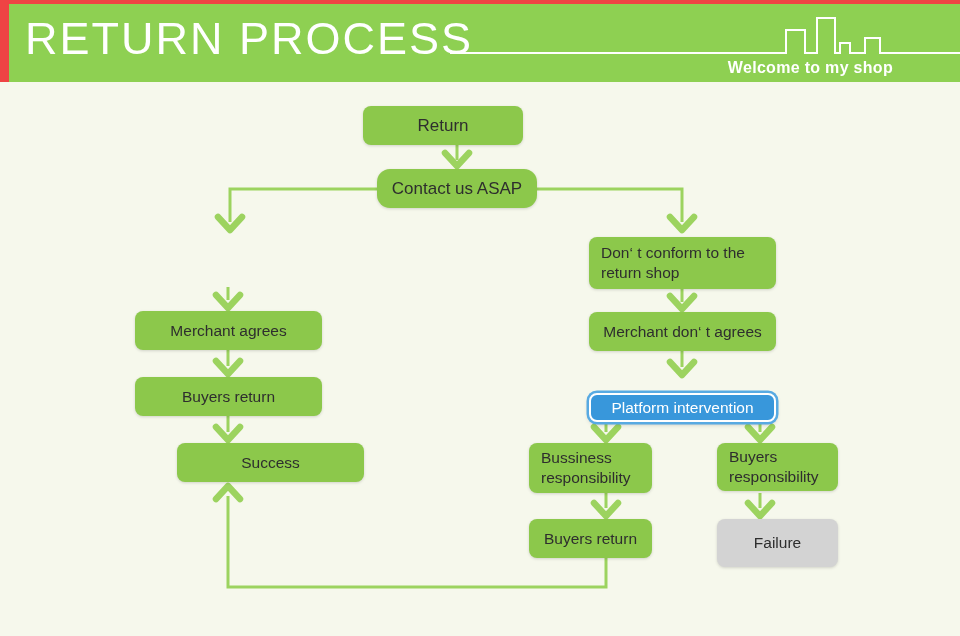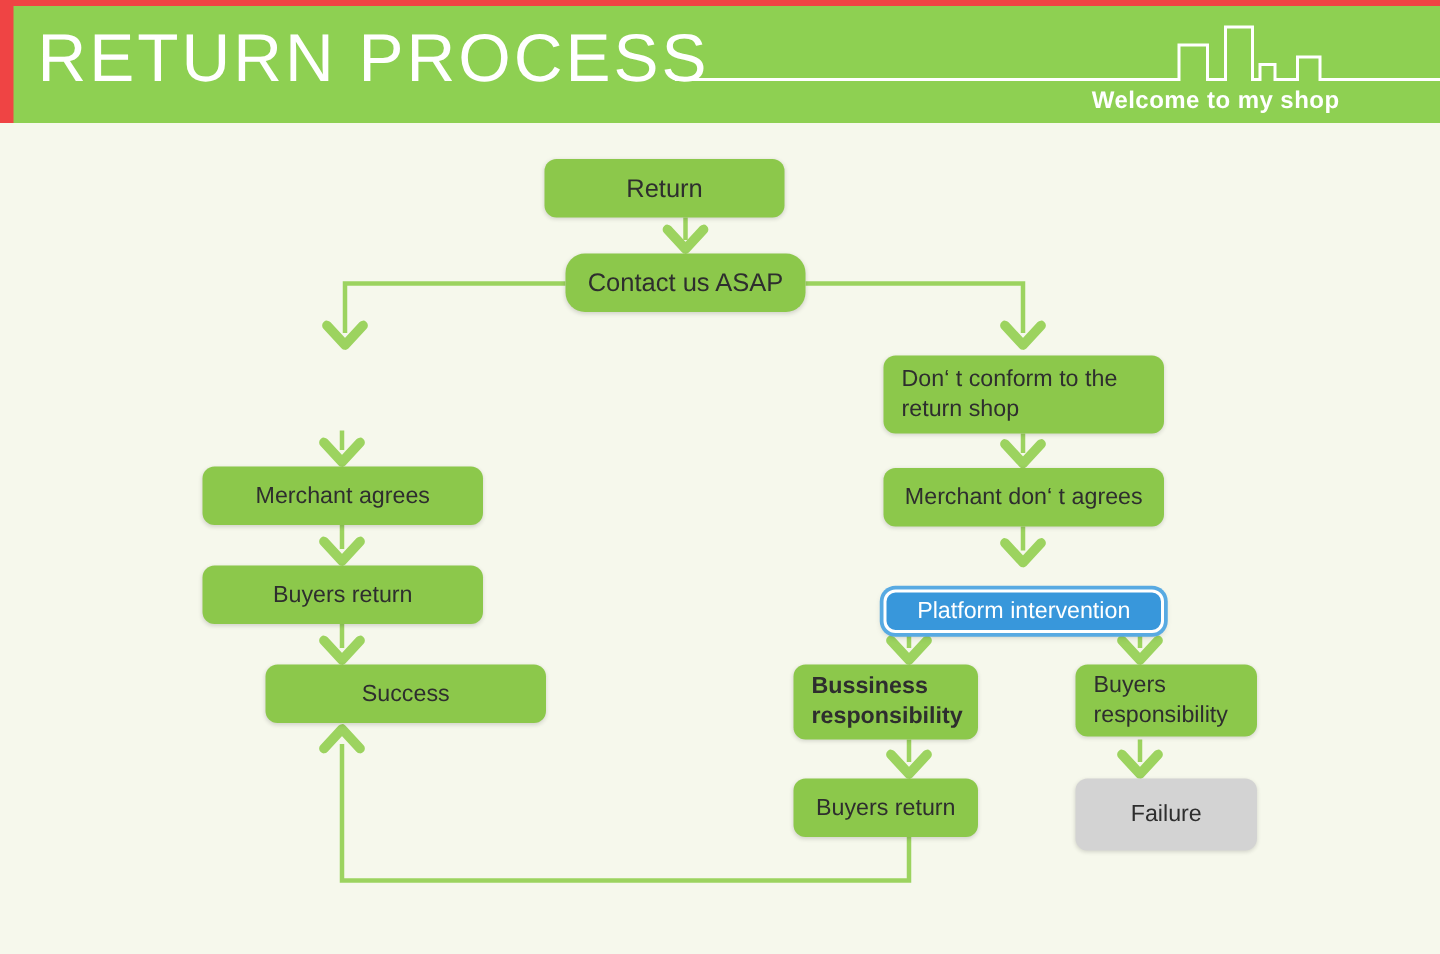--- a/index.html
+++ b/index.html
@@ -50,21 +50,21 @@
   
   #n-return      { left:363px; top:24px;  width:160px; height:39px; }
   #n-contact     { left:377px; top:87px;  width:160px; height:39px;border-radius:13px; }
   #n-conform     { left:135px; top:153px; width:187px; height:52px; }
   #n-magree      { left:135px; top:229px; width:187px; height:39px; }
   #n-breturn1    { left:135px; top:295px; width:187px; height:39px; }
   #n-success     { left:135px; top:361px; width:187px; height:39px;margin-left:42px; }
   #n-dontconform { left:589px; top:155px; width:187px; height:52px; }
   #n-mdont       { left:589px; top:230px; width:187px; height:39px; }
   #n-platform    { left:589px; top:296px; width:187px; height:29px;margin-top:15px; }
-  #n-bussresp    { left:529px; top:361px; width:123px; height:50px;font-weight:bold; }
+  #n-bussresp    { left:529px; top:361px; width:123px; height:50px; }
   #n-buyresp     { left:717px; top:361px; width:121px; height:48px; }
   #n-breturn2    { left:529px; top:437px; width:123px; height:39px; }
   #n-failure     { left:717px; top:437px; width:121px; height:48px; }
 </style>
 </head>
 <body>
 
 <div class="header-wrap">
   <div class="header">
     <div class="title">RETURN PROCESS</div>

